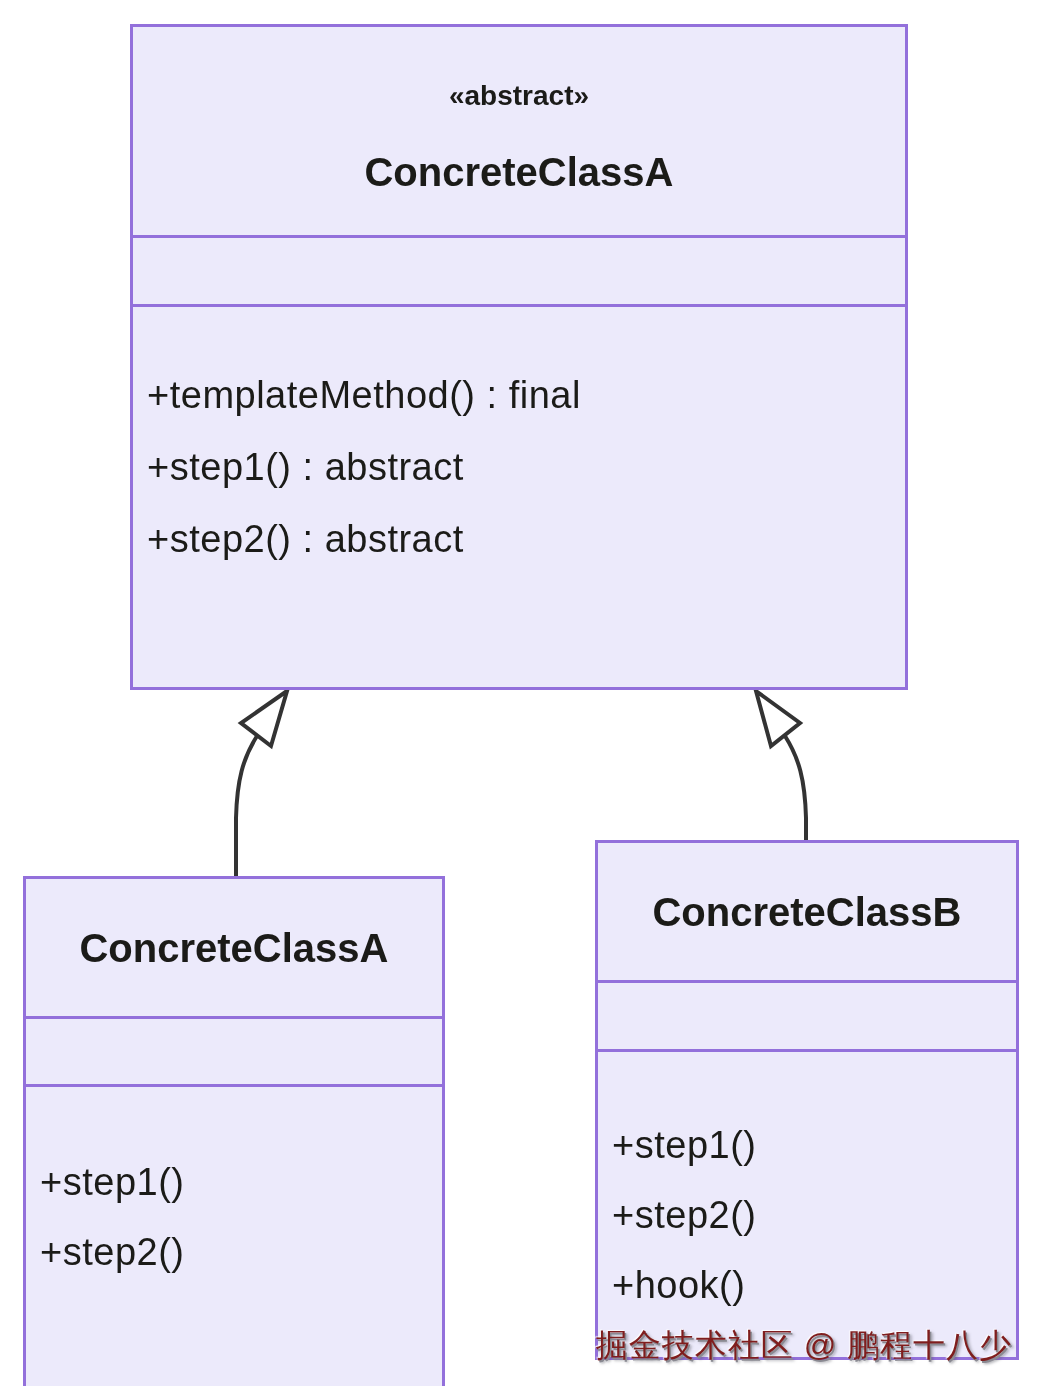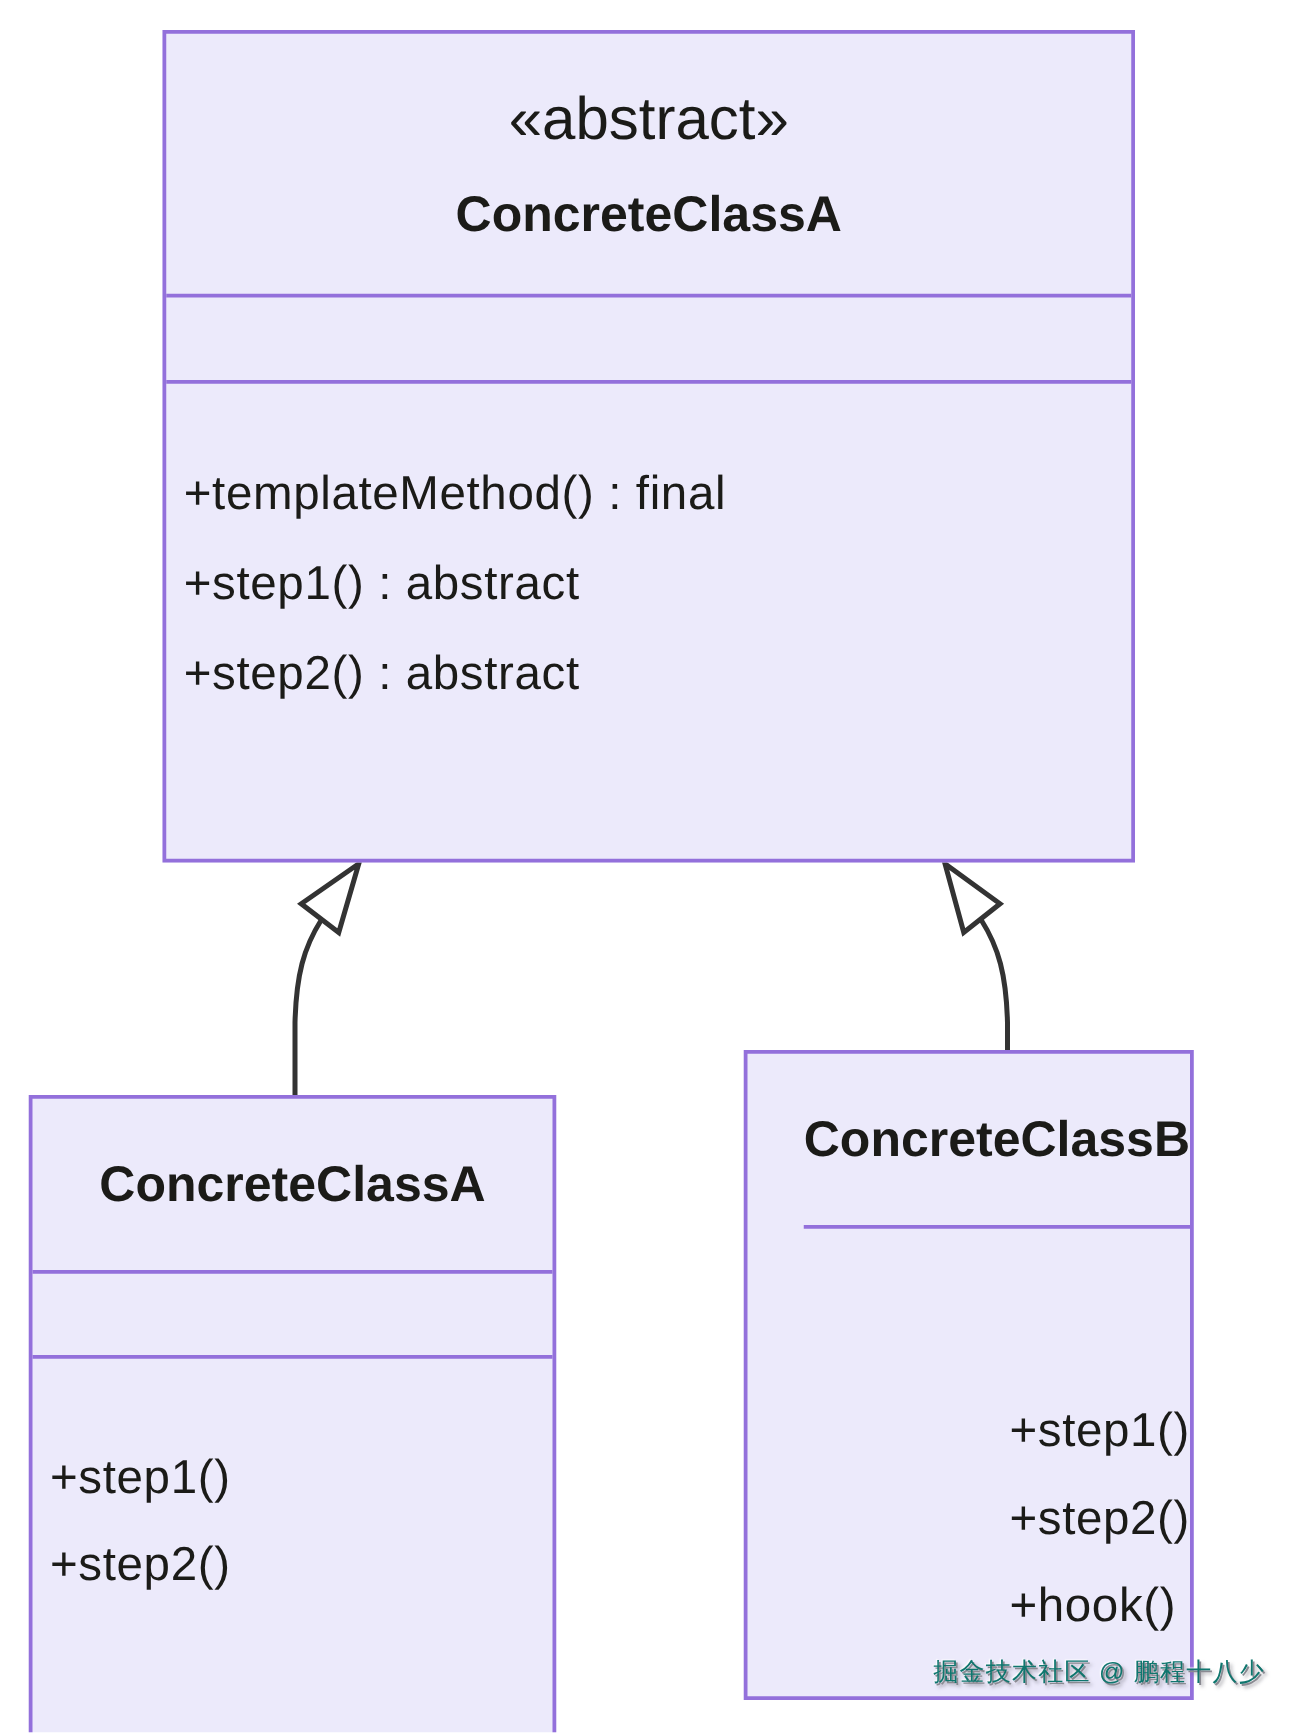--- a/index.html
+++ b/index.html
@@ -36,22 +36,22 @@
     text-align: center;
   }
   .uml-attrs {
     border-bottom: 3px solid #9370DB;
   }
   .uml-methods {
     padding-left: 14px;
     flex: 1;
   }
   .stereotype {
-    font-size: 48px;
-    font-weight: 400;
+    font-size: 28px;
+    font-weight: 700;
     line-height: 44px;
   }
   .class-name {
     font-size: 40px;
     font-weight: 700;
     line-height: 56px;
   }
   .method {
     font-size: 38px;
     font-weight: 400;
@@ -66,21 +66,21 @@
   #box-abstract .method      { line-height: 72px; }
 
   
   #box-concrete-a { left: 23px; top: 876px; width: 422px; height: 580px; }
   #box-concrete-a .uml-header  { height: 140px; }
   #box-concrete-a .uml-attrs   { height: 68px; }
   #box-concrete-a .uml-methods { padding-top: 60px; }
   #box-concrete-a .method      { line-height: 70px; }
 
   
-  #box-concrete-b { left: 595px; top: 840px; width: 360px; height: 520px; align-items: flex-end; }
+  #box-concrete-b { left: 595px; top: 840px; width: 424px; height: 520px; }
   #box-concrete-b .uml-header  { height: 140px; }
   #box-concrete-b .uml-attrs   { height: 69px; }
   #box-concrete-b .uml-methods { padding-top: 58px; }
   #box-concrete-b .method      { line-height: 70px; }
 
   .edges-svg {
     position: absolute;
     left: 0;
     top: 0;
     width: 1040px;
@@ -95,23 +95,23 @@
   .edge-head {
     fill: #ffffff;
     stroke: #333333;
     stroke-width: 4px;
     stroke-linejoin: miter;
   }
   .watermark {
     position: absolute;
     top: 1324px;
     right: 28px;
-    font-size: 20px;
+    font-size: 32px;
     letter-spacing: 1px;
-    color: #0f766e;
+    color: #7f1d1d;
     text-shadow: 1.5px 1.5px 0 #8a8a92, 3px 3px 3px rgba(90,90,100,0.55), -1px -1px 1px rgba(255,255,255,0.9);
     white-space: nowrap;
   }
 </style>
 </head>
 <body>
 
 <div class="canvas">
 
   <svg class="edges-svg" viewBox="0 0 1040 1386" xmlns="http://www.w3.org/2000/svg">

